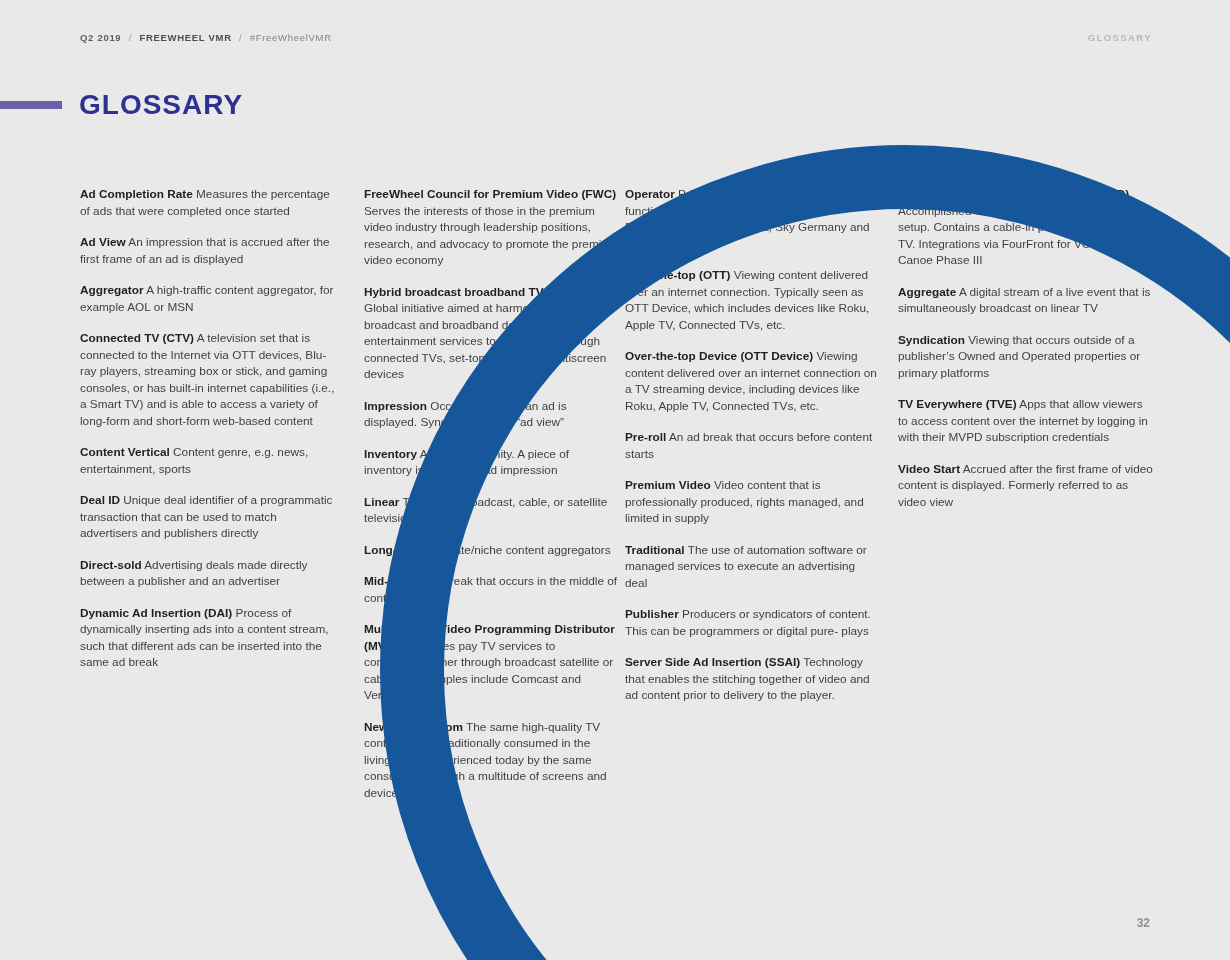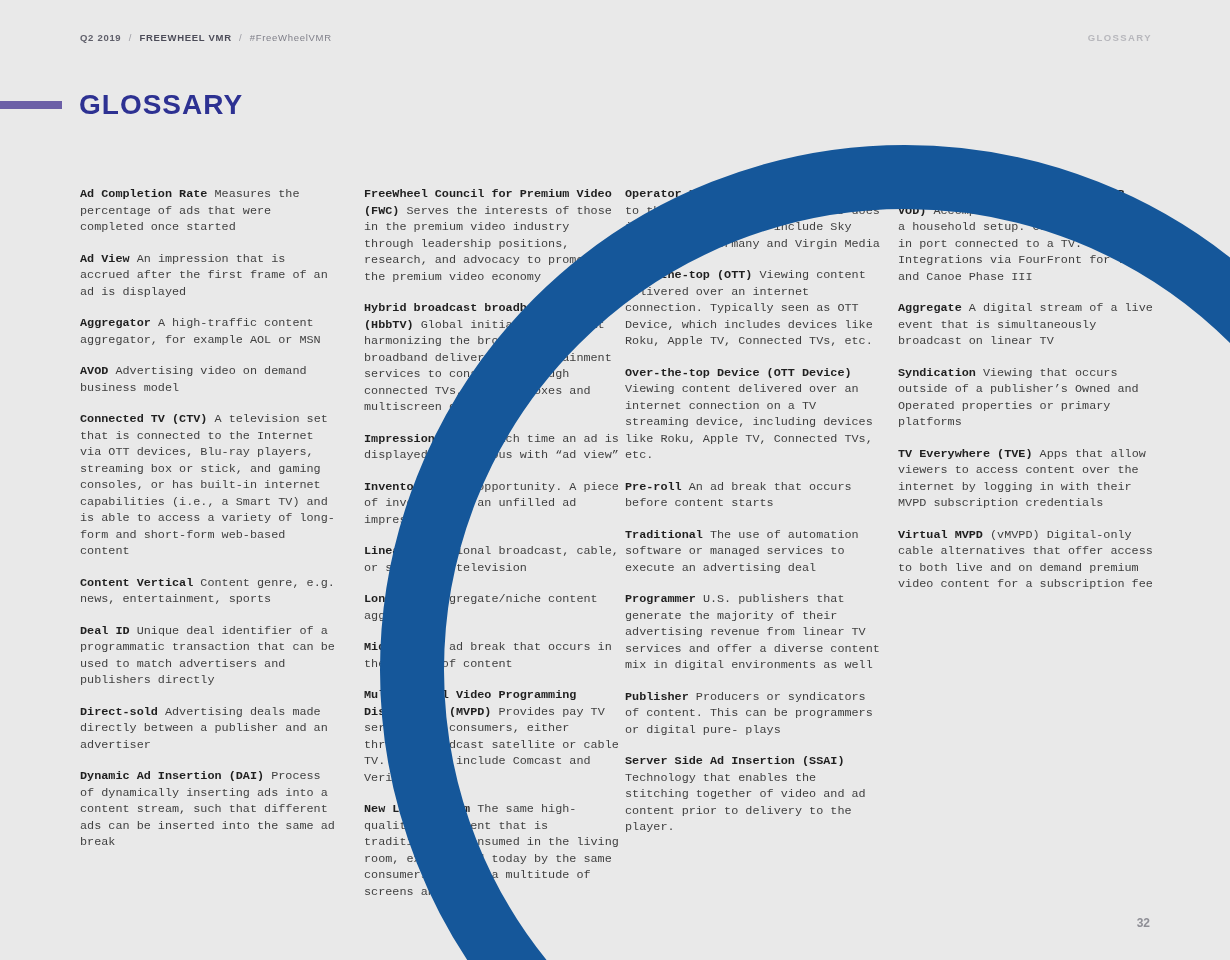--- a/index.html
+++ b/index.html
@@ -50,21 +50,20 @@
   }
   .col-1 { left: 80px; }
   .col-2 { left: 364px; }
   .col-3 { left: 625px; }
   .col-4 { left: 898px; }
   .entry {
     margin-bottom: 15px;
     font-size: 11.8px;
     line-height: 16.5px;
     color: var(--body-text, #3f3f3f);
-    font-family: Liberation Mono, monospace;
   }
   .entry .term { font-weight: 700; color: var(--term-text, #1f1f1f); }
   .ring {
     position: absolute;
     left: 0; top: 0;
     z-index: 5;
     pointer-events: none;
   }
   .ring circle { stroke: var(--ring-blue, #15579a); }
   .page-number {
@@ -96,21 +95,20 @@
   <h1 class="page-title">GLOSSARY</h1>
 
   <main>
     <section class="col col-1">
   <div class="entry"><span class="term">Ad Completion Rate</span><span class="def"> Measures the percentage of ads that were completed once started</span></div>
 
   <div class="entry"><span class="term">Ad View</span><span class="def"> An impression that is accrued after the first frame of an ad is displayed</span></div>
 
   <div class="entry"><span class="term">Aggregator</span><span class="def"> A high-traffic content aggregator, for example AOL or MSN</span></div>
 
-  <div class="entry"><span class="term">AVOD</span><span class="def"> Advertising video on demand business model</span></div>
 
   <div class="entry"><span class="term">Connected TV (CTV)</span><span class="def"> A television set that is connected to the Internet via OTT devices, Blu-ray players, streaming box or stick, and gaming consoles, or has built-in internet capabilities (i.e., a Smart TV) and is able to access a variety of long-form and short-form web-based content</span></div>
 
   <div class="entry"><span class="term">Content Vertical</span><span class="def"> Content genre, e.g. news, entertainment, sports</span></div>
 
   <div class="entry"><span class="term">Deal ID</span><span class="def"> Unique deal identifier of a programmatic transaction that can be used to match advertisers and publishers directly</span></div>
 
   <div class="entry"><span class="term">Direct-sold</span><span class="def"> Advertising deals made directly between a publisher and an advertiser</span></div>
 
 
@@ -137,40 +135,40 @@
 </section>
     <section class="col col-3">
   <div class="entry"><span class="term">Operator</span><span class="def"> Primarily used in reference to the EU, functions as an MVPD does in the U.S. Examples include Sky Italia, Sky Germany and Virgin Media</span></div>
 
   <div class="entry"><span class="term">Over-the-top (OTT)</span><span class="def"> Viewing content delivered over an internet connection. Typically seen as OTT Device, which includes devices like Roku, Apple TV, Connected TVs, etc.</span></div>
 
   <div class="entry"><span class="term">Over-the-top Device (OTT Device)</span><span class="def"> Viewing content delivered over an internet connection on a TV streaming device, including devices like Roku, Apple TV, Connected TVs, etc.</span></div>
 
   <div class="entry"><span class="term">Pre-roll</span><span class="def"> An ad break that occurs before content starts</span></div>
 
+  <div class="entry"><span class="term">Premium Video</span><span class="def"> Video content that is professionally produced, rights managed, and limited in supply</span></div>
 
   <div class="entry"><span class="term">Traditional</span><span class="def"> The use of automation software or managed services to execute an advertising deal</span></div>
 
-  <div class="entry"><span class="term">Programmer</span><span class="def"> U.S. publishers that generate the majority of their advertising revenue from linear TV services and offer a diverse content mix in digital environments as well</span></div>
 
   <div class="entry"><span class="term">Publisher</span><span class="def"> Producers or syndicators of content. This can be programmers or digital pure- plays</span></div>
 
   <div class="entry"><span class="term">Server Side Ad Insertion (SSAI)</span><span class="def"> Technology that enables the stitching together of video and ad content prior to delivery to the player.</span></div>
 </section>
     <section class="col col-4">
   <div class="entry"><span class="term">Set-top box Video on Demand (STB VOD)</span><span class="def"> Accomplished via a cable box in a household setup. Contains a cable-in port connected to a TV. Integrations via FourFront for VOD and Canoe Phase III</span></div>
 
   <div class="entry"><span class="term">Aggregate</span><span class="def"> A digital stream of a live event that is simultaneously broadcast on linear TV</span></div>
 
   <div class="entry"><span class="term">Syndication</span><span class="def"> Viewing that occurs outside of a publisher’s Owned and Operated properties or primary platforms</span></div>
 
   <div class="entry"><span class="term">TV Everywhere (TVE)</span><span class="def"> Apps that allow viewers to access content over the internet by logging in with their MVPD subscription credentials</span></div>
 
+  <div class="entry"><span class="term">Video Start</span><span class="def"> Accrued after the first frame of video content is displayed. Formerly referred to as video view</span></div>
 
-  <div class="entry"><span class="term">Virtual MVPD</span><span class="def"> (vMVPD) Digital-only cable alternatives that offer access to both live and on demand premium video content for a subscription fee</span></div>
 </section>
   </main>
 
   <svg class="ring" width="1230" height="960" viewBox="0 0 1230 960" aria-hidden="true">
     <circle cx="905" cy="670" r="493" fill="none" stroke-width="64"></circle>
   </svg>
 
   <div class="page-number">32</div>
 </div>
 

